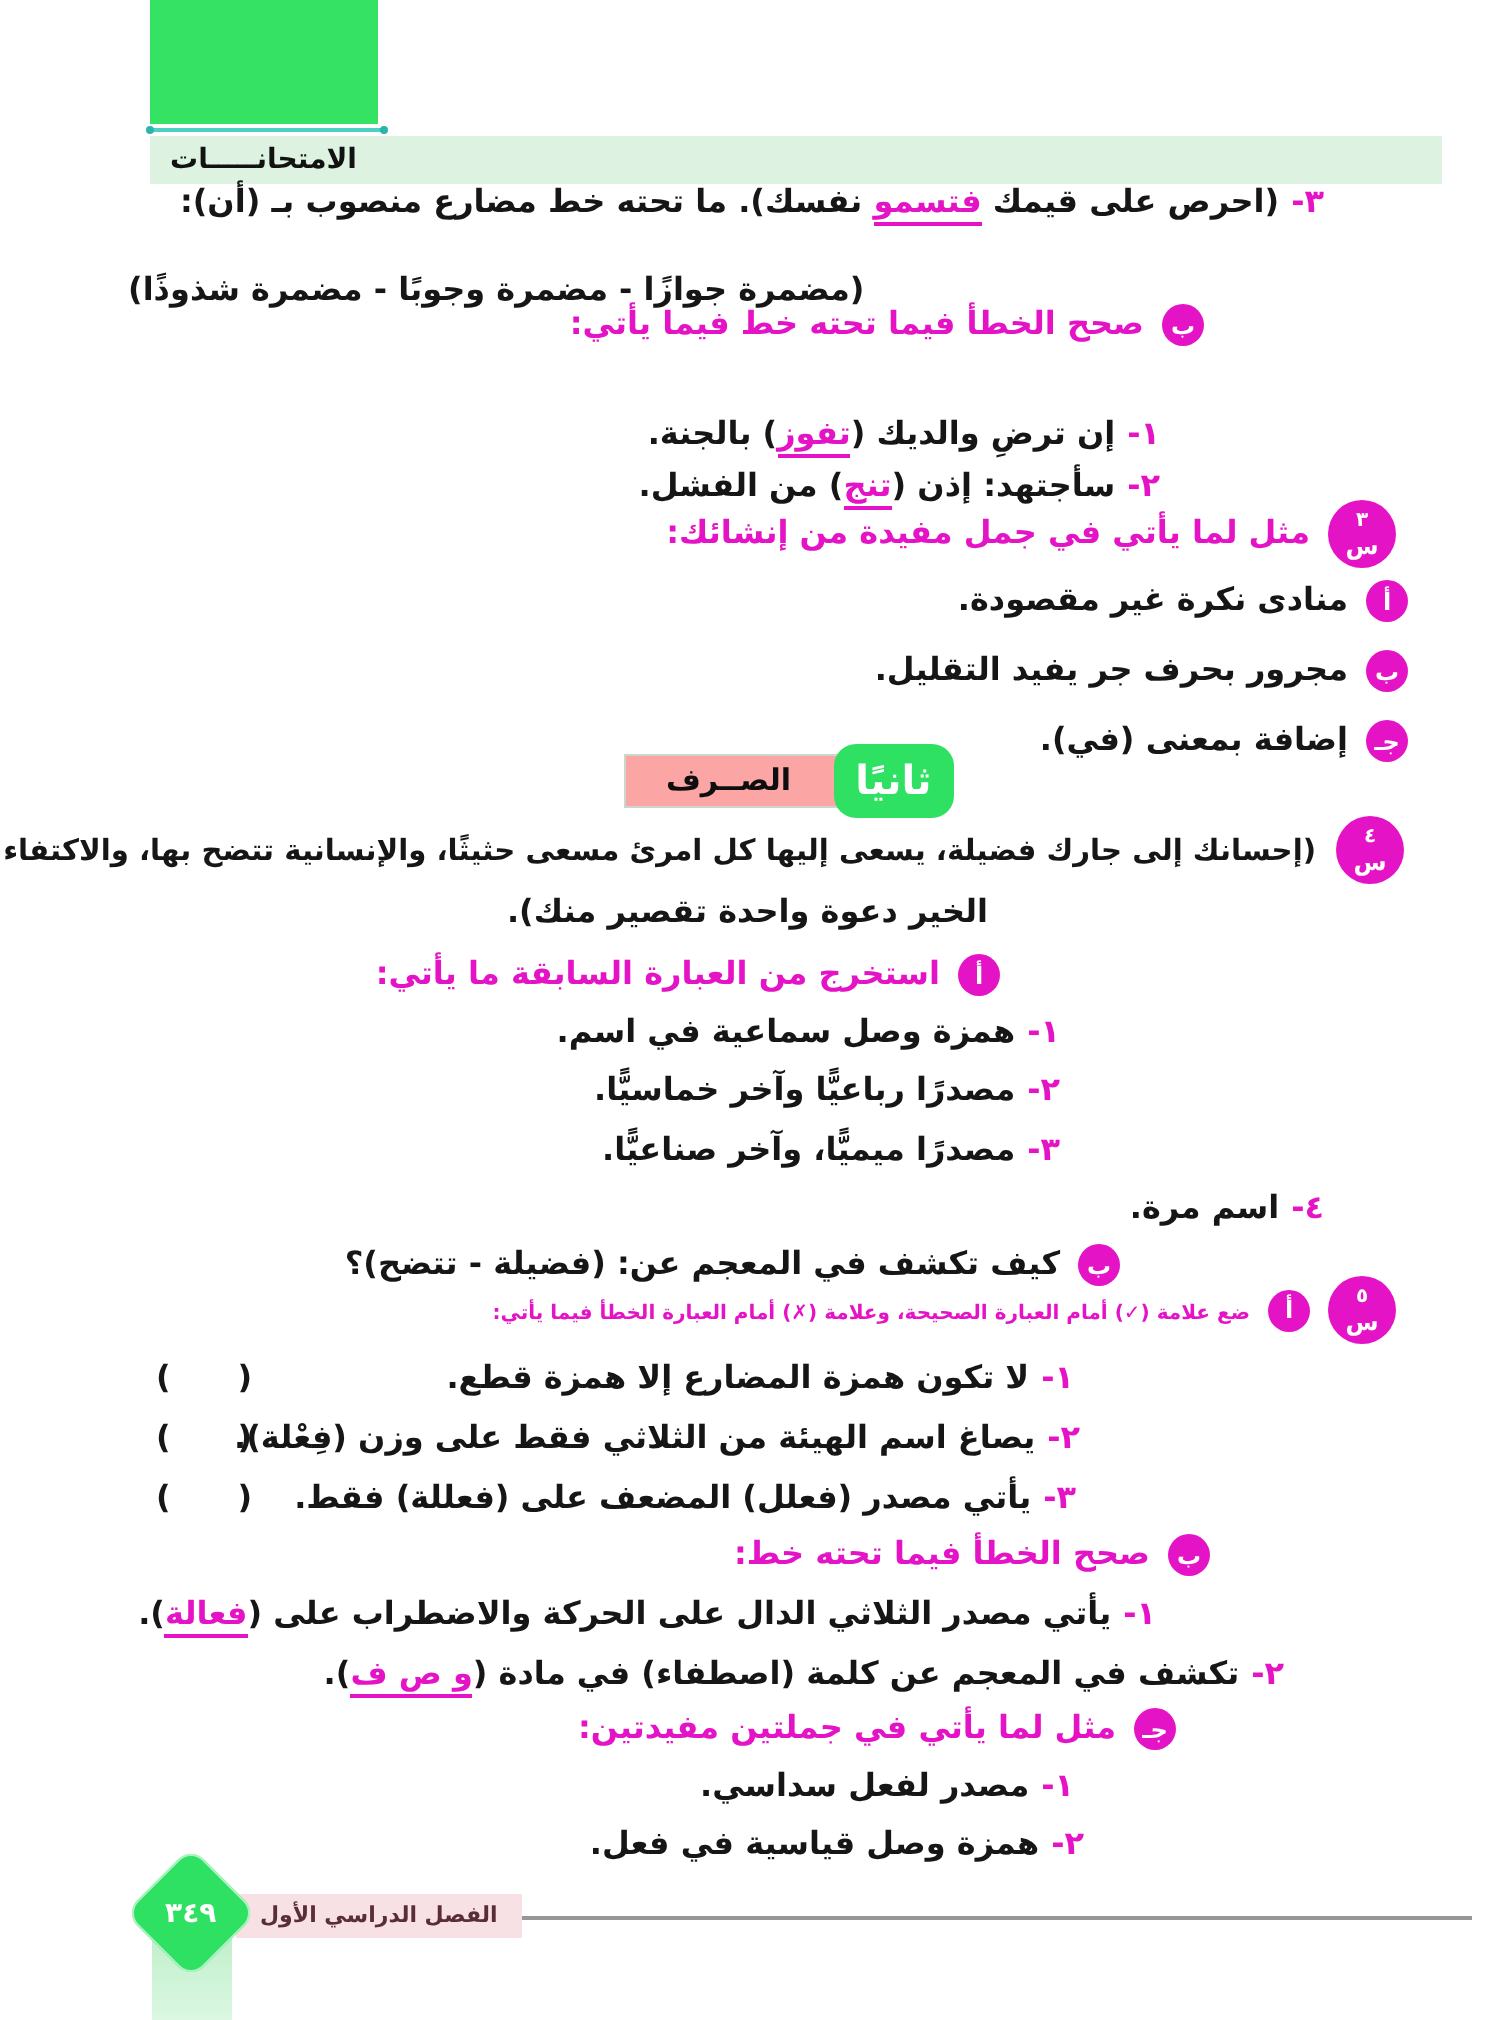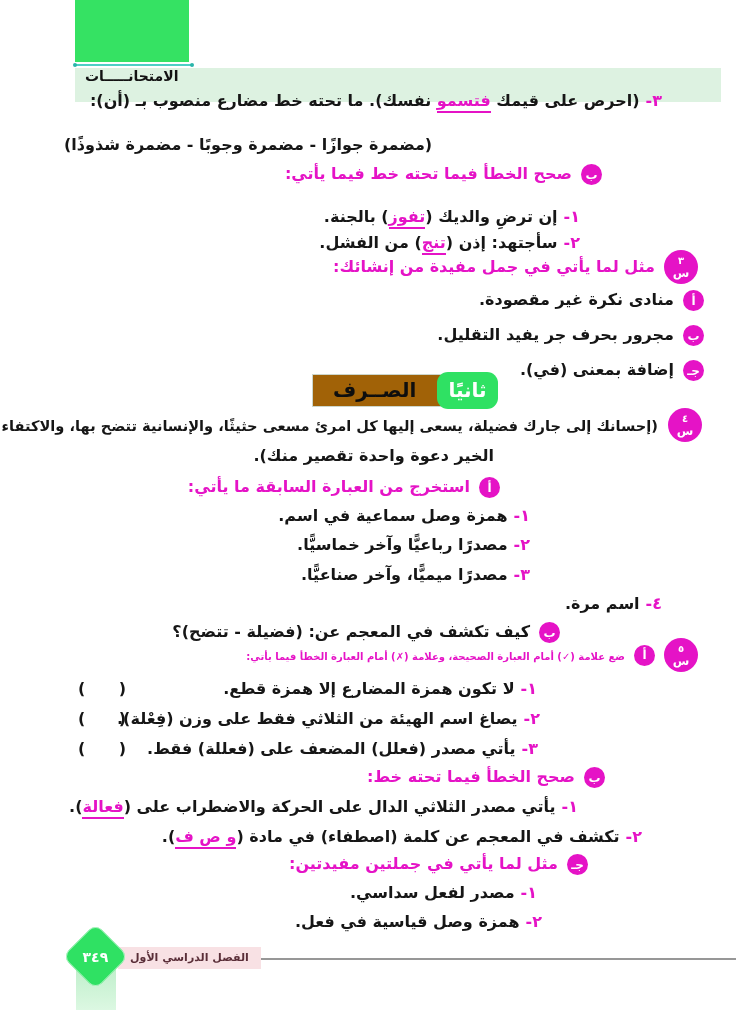--- a/index.html
+++ b/index.html
@@ -13,22 +13,22 @@
     background:#ffffff;
     font-family:"DejaVu Sans", sans-serif;
   }
   
   .top-green-rect{position:absolute;left:75px;top:0;width:114px;height:62px;background:#35e263;}
   .top-underline{position:absolute;left:74px;top:64px;width:119px;height:1.5px;background:#4ecfc4;}
   .top-underline .dot{position:absolute;top:-1px;width:4px;height:4px;background:#2ab5aa;border-radius:50%;}
   .top-underline .dot.l{left:-1px}
   .top-underline .dot.r{right:-1px}
   .exams-bar{
-    position:absolute;left:75px;top:68px;width:646px;height:34px;background:#ddf2e1;
-    display:flex;
+    position:absolute;left:75px;top:68px;width:646px;height:24px;background:#ddf2e1;
+    display:flex;align-items:center;
   }
   .exams-bar-label{font-size:14px;font-weight:800;color:#121212;padding:0 10px;letter-spacing:.5px;}
   
   .row{
     position:absolute;left:0;right:0;direction:rtl;text-align:right;
     font-size:16px;font-weight:700;color:var(--ink);white-space:nowrap;line-height:24px;
   }
   .num{color:var(--mag);margin-left:6px;}
   .heading{color:var(--mag);}
   .u-word{color:var(--mag);border-bottom:2px solid var(--mag);padding-bottom:1px;}
@@ -46,22 +46,22 @@
   .sbadge .t{font-size:10px;}
   .sbadge .b{font-size:12px;margin-top:1px;}
   .bracket{position:absolute;left:78px;top:0;direction:ltr;white-space:pre;color:var(--ink);font-weight:700;}
   
   .sarf-header{position:absolute;top:372px;left:312px;display:flex;direction:rtl;align-items:center;}
   .order-badge{
     position:relative;z-index:2;background:var(--grn);color:#fff;border-radius:11px;
     padding:6px 11px 7px;font-size:20px;font-weight:700;margin-left:-10px;
   }
   .section-title-box{
-    border:1px solid #ccd6cc;background:#a16207;color:#0e0e0e;
-    padding:3px 30px 4px 20px;font-size:20px;font-weight:800;
+    border:1px solid #ccd6cc;background:#fca5a5;color:#0e0e0e;
+    padding:3px 30px 4px 20px;font-size:15px;font-weight:800;
   }
   
   .footer-line{position:absolute;top:958px;left:212px;width:524px;height:1.5px;background:#979797;}
   .footer-label{
     position:absolute;top:947px;left:118px;background:#f8e1e4;color:#5a2e38;
     font-size:11px;font-weight:700;padding:4px 12px 5px;direction:rtl;white-space:nowrap;z-index:2;
   }
   .footer-vbar{position:absolute;left:76px;top:958px;width:40px;height:52px;background:linear-gradient(#b9edc6,#dcf8e2);z-index:1;}
   .page-diamond{
     position:absolute;left:72px;top:933px;width:47px;height:47px;background:var(--grn);
@@ -83,21 +83,21 @@
   <span class="exams-bar-label">الامتحانـــــات</span>
 </div>
 
 <div class="row" style="top:89px;padding-right:88px">
   <span class="num">٣-</span><span>(احرص على قيمك </span><span class="u-word">فتسمو</span><span> نفسك). ما تحته خط مضارع منصوب بـ (أن):</span>
 </div>
 <div class="row" style="top:133px;text-align:left;padding-left:64px">
   <span>(مضمرة جوازًا - مضمرة وجوبًا - مضمرة شذوذًا)</span>
 </div>
 
-<div class="row" style="top:162px;padding-right:148px">
+<div class="row" style="top:150px;padding-right:148px">
   <span class="circle">ب</span><span class="heading">صحح الخطأ فيما تحته خط فيما يأتي:</span>
 </div>
 <div class="row" style="top:205px;padding-right:170px">
   <span class="num">١-</span><span>إن ترضِ والديك (</span><span class="u-word">تفوز</span><span>) بالجنة.</span>
 </div>
 <div class="row" style="top:231px;padding-right:170px">
   <span class="num">٢-</span><span>سأجتهد: إذن (</span><span class="u-word">تنج</span><span>) من الفشل.</span>
 </div>
 
 <div class="row" style="top:250px;padding-right:52px">

